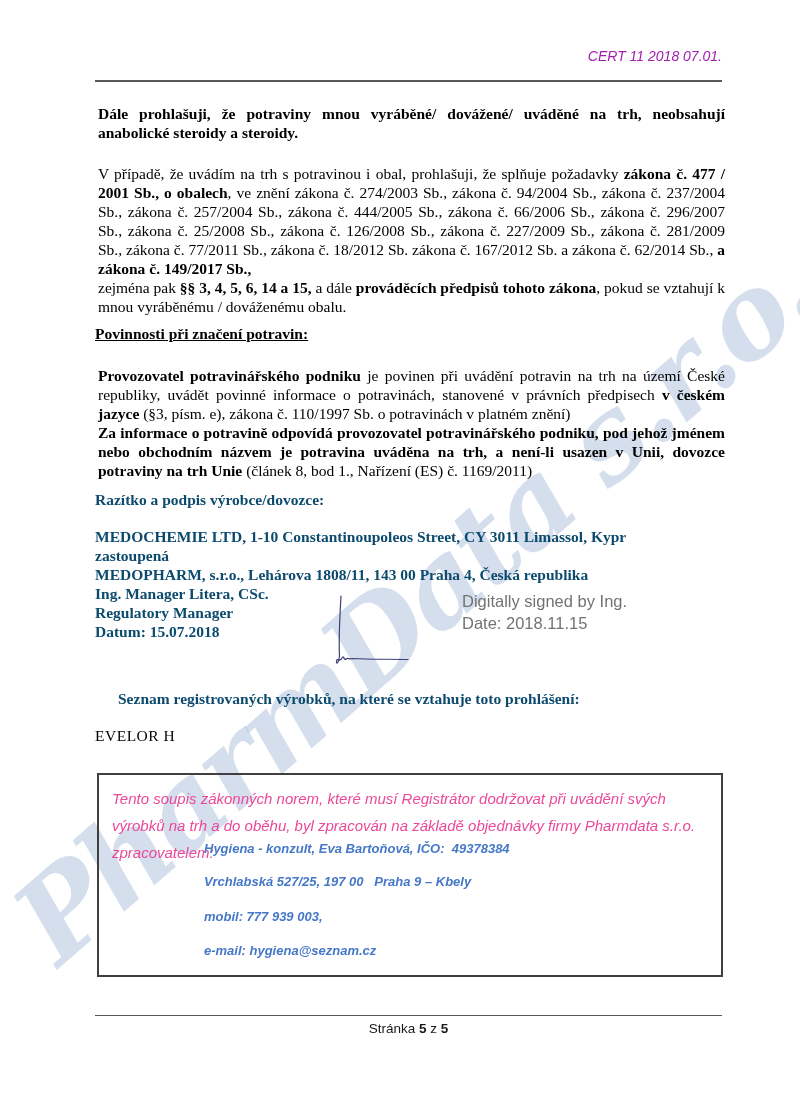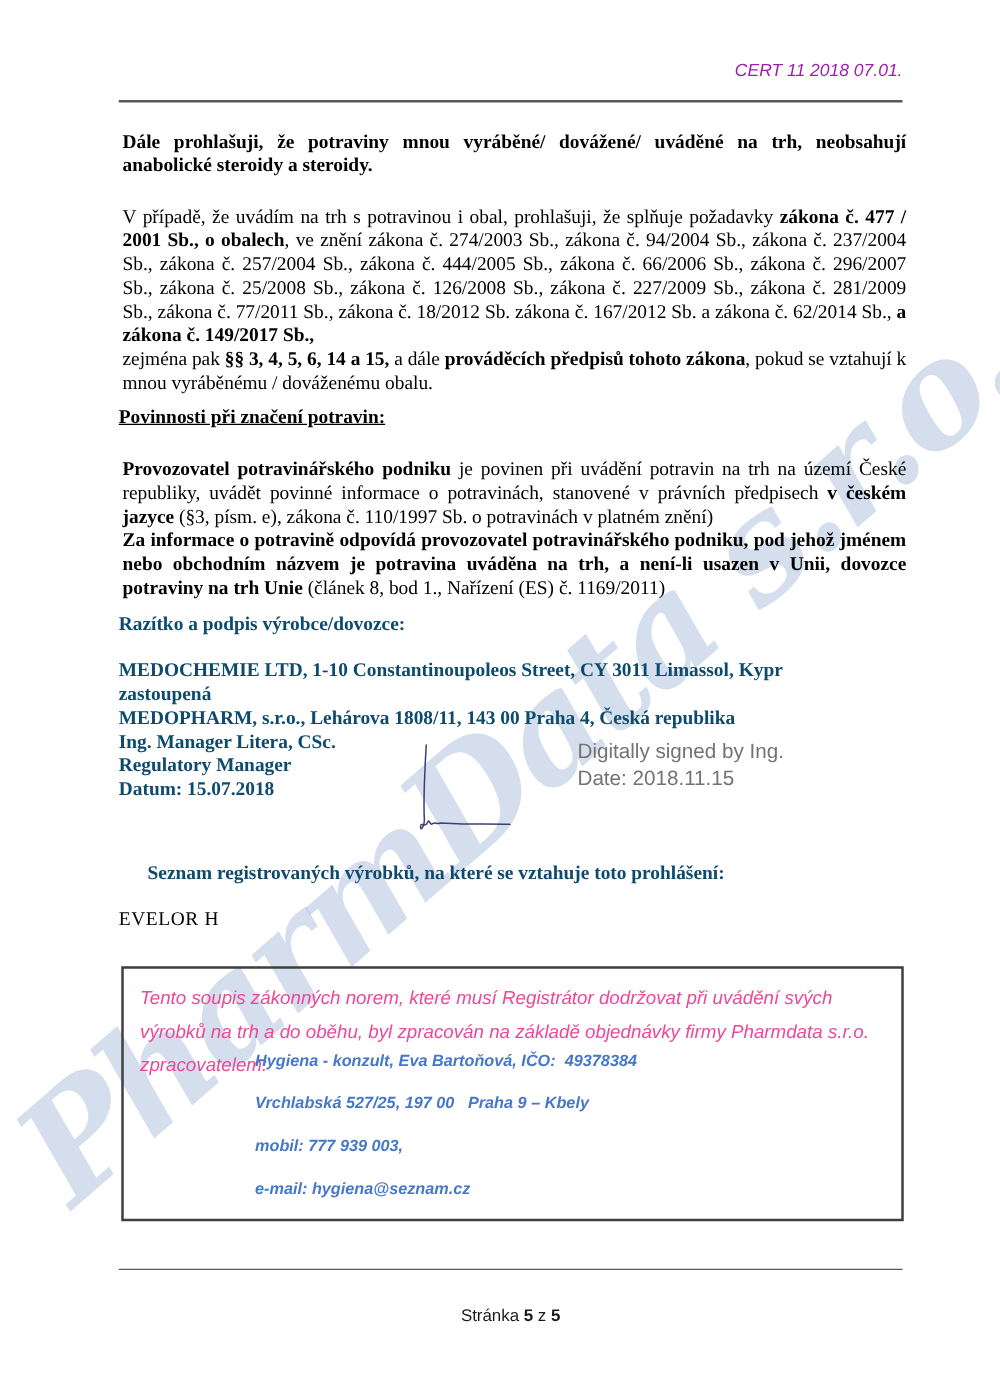--- a/index.html
+++ b/index.html
@@ -36,21 +36,21 @@
         border:2px solid #3f3f3f;font-family:"Liberation Sans",sans-serif;font-style:italic;background:transparent;}
   .notice-intro{position:absolute;top:10px;left:13px;width:598px;margin:0;color:#ec4899;
         font-size:15px;line-height:27px;}
   .contact-line{position:absolute;left:105px;color:#4678c8;font-weight:bold;font-size:13px;
         white-space:pre-wrap;}
   .contact-1{top:66px;}
   .contact-2{top:99px;}
   .contact-3{top:134px;}
   .contact-4{top:168px;}
   .footer-text{position:absolute;top:1021px;left:95px;width:627px;text-align:center;
-        font-family:"Liberation Sans",sans-serif;font-size:13.5px;color:#1a1a1a;margin-top:24px;}
+        font-family:"Liberation Sans",sans-serif;font-size:13.5px;color:#1a1a1a;}
 </style>
 </head>
 <body>
 
 <div class="page">
 
   <div class="watermark">PharmData s.r.o.</div>
 
   <div class="content">
 

